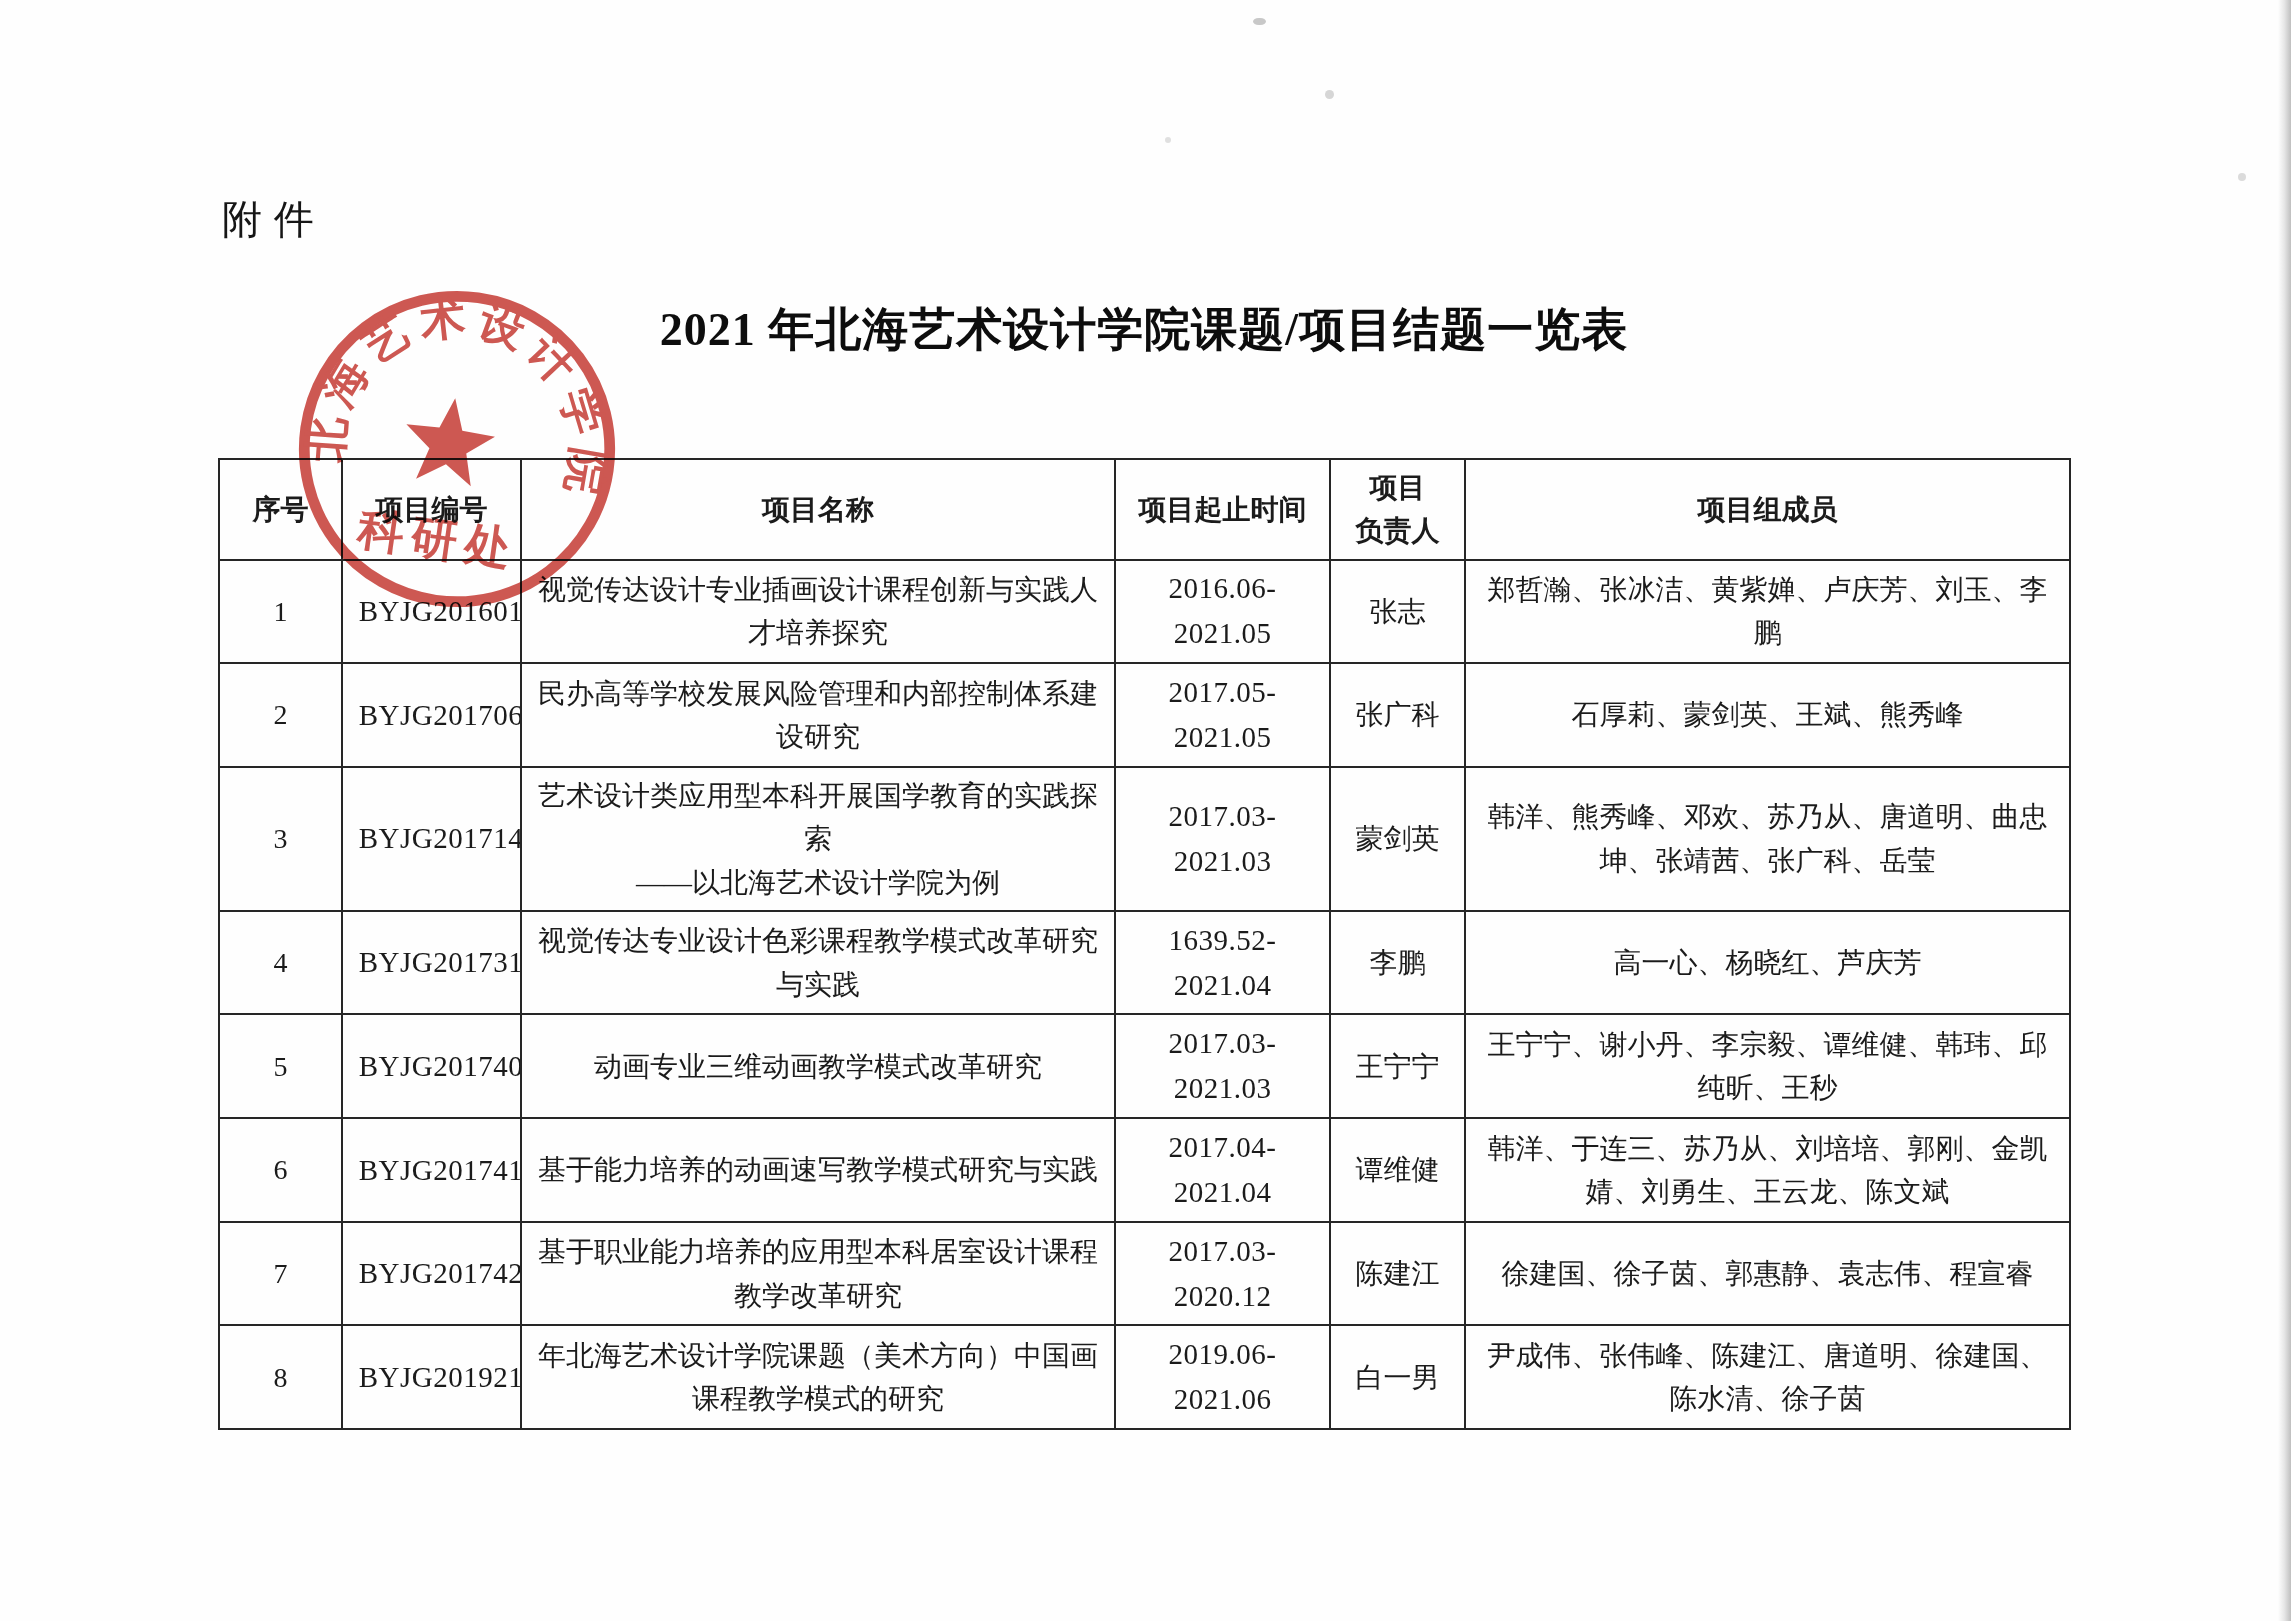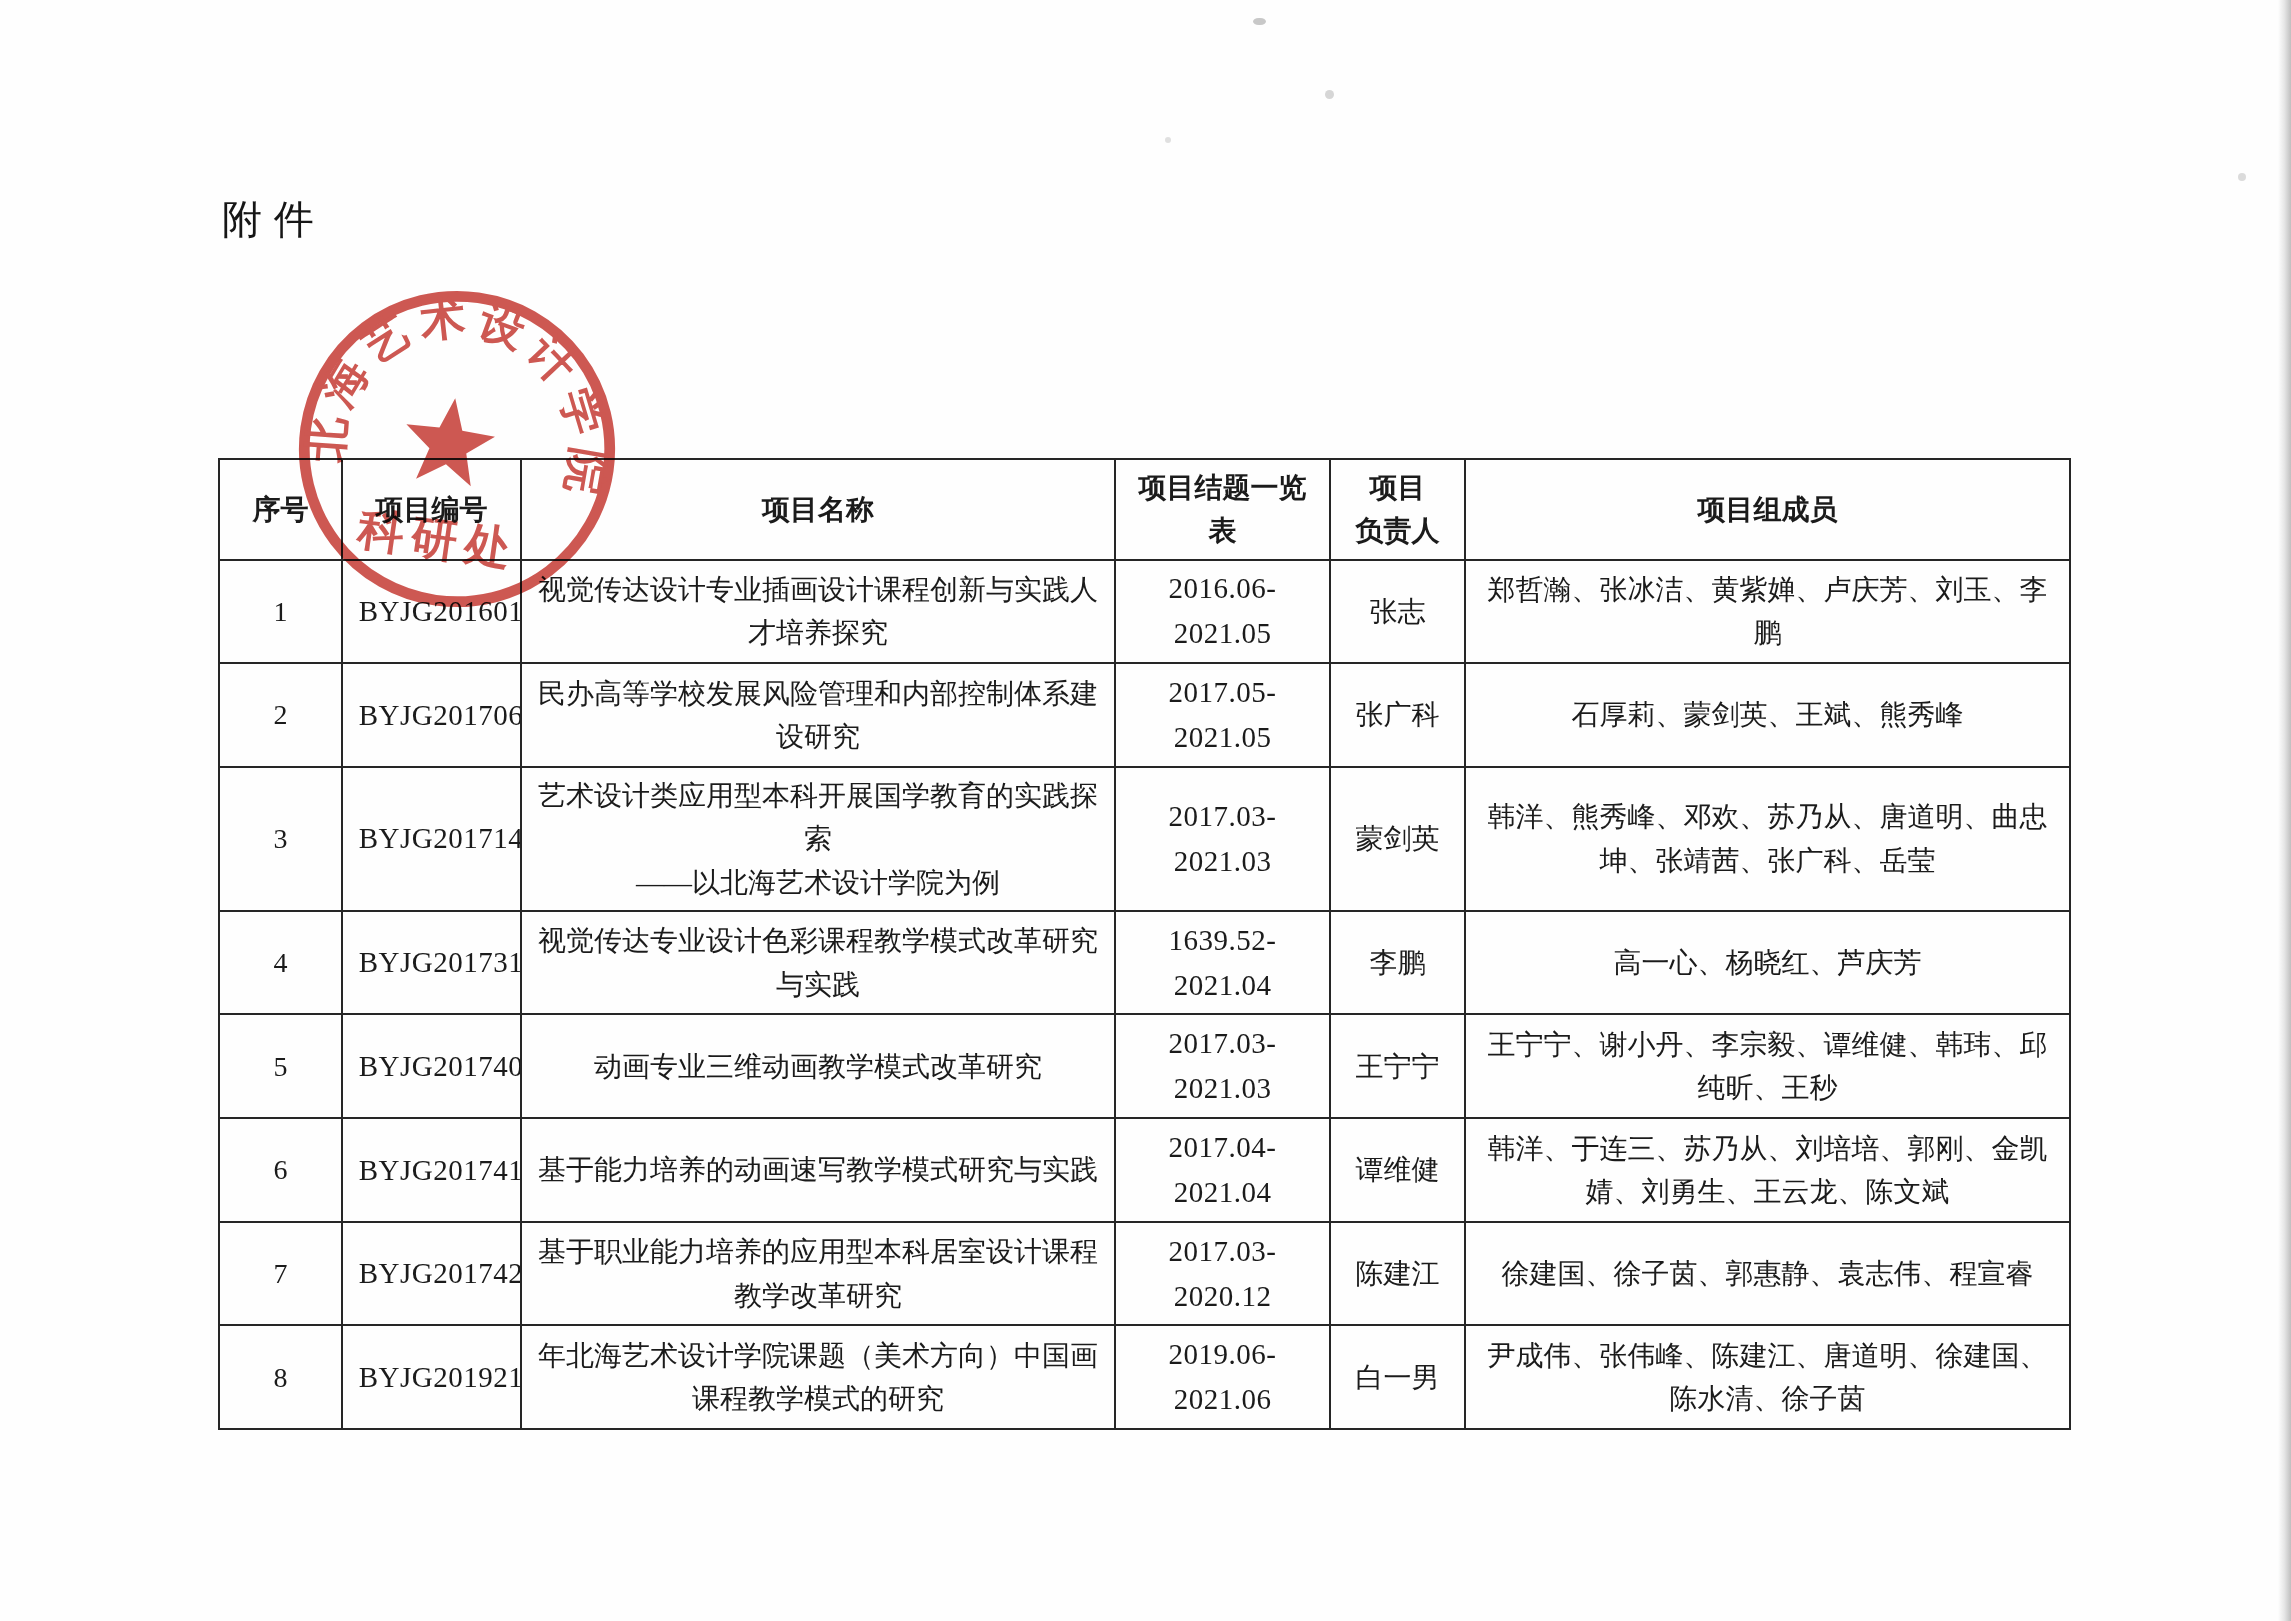--- a/index.html
+++ b/index.html
@@ -73,20 +73,21 @@
 <div class="page">
 
   <div class="scan-edge-right"></div>
   <div class="speck s1"></div>
   <div class="speck s2"></div>
   <div class="speck s3"></div>
   <div class="speck s4"></div>
 
   <div class="attachment">附件</div>
 
+  <h1 class="title">2021 年北海艺术设计学院课题/项目结题一览表</h1>
 
   <svg class="stamp" viewBox="0 0 380 380" aria-hidden="true">
     <g transform="rotate(8 190 190)" fill="#c8413a" stroke="none">
       <circle cx="190" cy="190" r="156" fill="none" stroke="#c8413a" stroke-width="11"></circle>
       <path id="sealArc" d="M 76 220.5 A 118 118 0 1 1 304 220.5" fill="none"></path>
       <text font-size="46" font-weight="bold" fill="#c8413a" font-family="'Liberation Serif','DejaVu Serif',serif">
         <textPath href="#sealArc" startOffset="0" textLength="428" lengthAdjust="spacing">北海艺术设计学院</textPath>
       </text>
       <polygon points="181,139 192.8,170.8 226.7,172.2 200,193.2 209.2,225.8 181,207 152.8,225.8 162,193.2 135.3,172.2 169.2,170.8"></polygon>
       <text x="184" y="300" text-anchor="middle" font-size="47" font-weight="bold" letter-spacing="8" fill="#c8413a" font-family="'Liberation Serif','DejaVu Serif',serif">科研处</text>
@@ -100,21 +101,21 @@
         <col style="width:594px">
       <col style="width:215px">
         <col style="width:135px">
         <col style="width:605px">
     </colgroup>
     <thead>
       <tr>
         <th>序号</th>
         <th>项目编号</th>
         <th>项目名称</th>
-        <th>项目结题一览表</th>
+        <th>项目起止时间</th>
         <th>
           <span>项目</span><br>
           <span>负责人</span>
         </th>
         <th>项目组成员</th>
       </tr>
     </thead>
     <tbody>
       <tr>
         <td>1</td>

